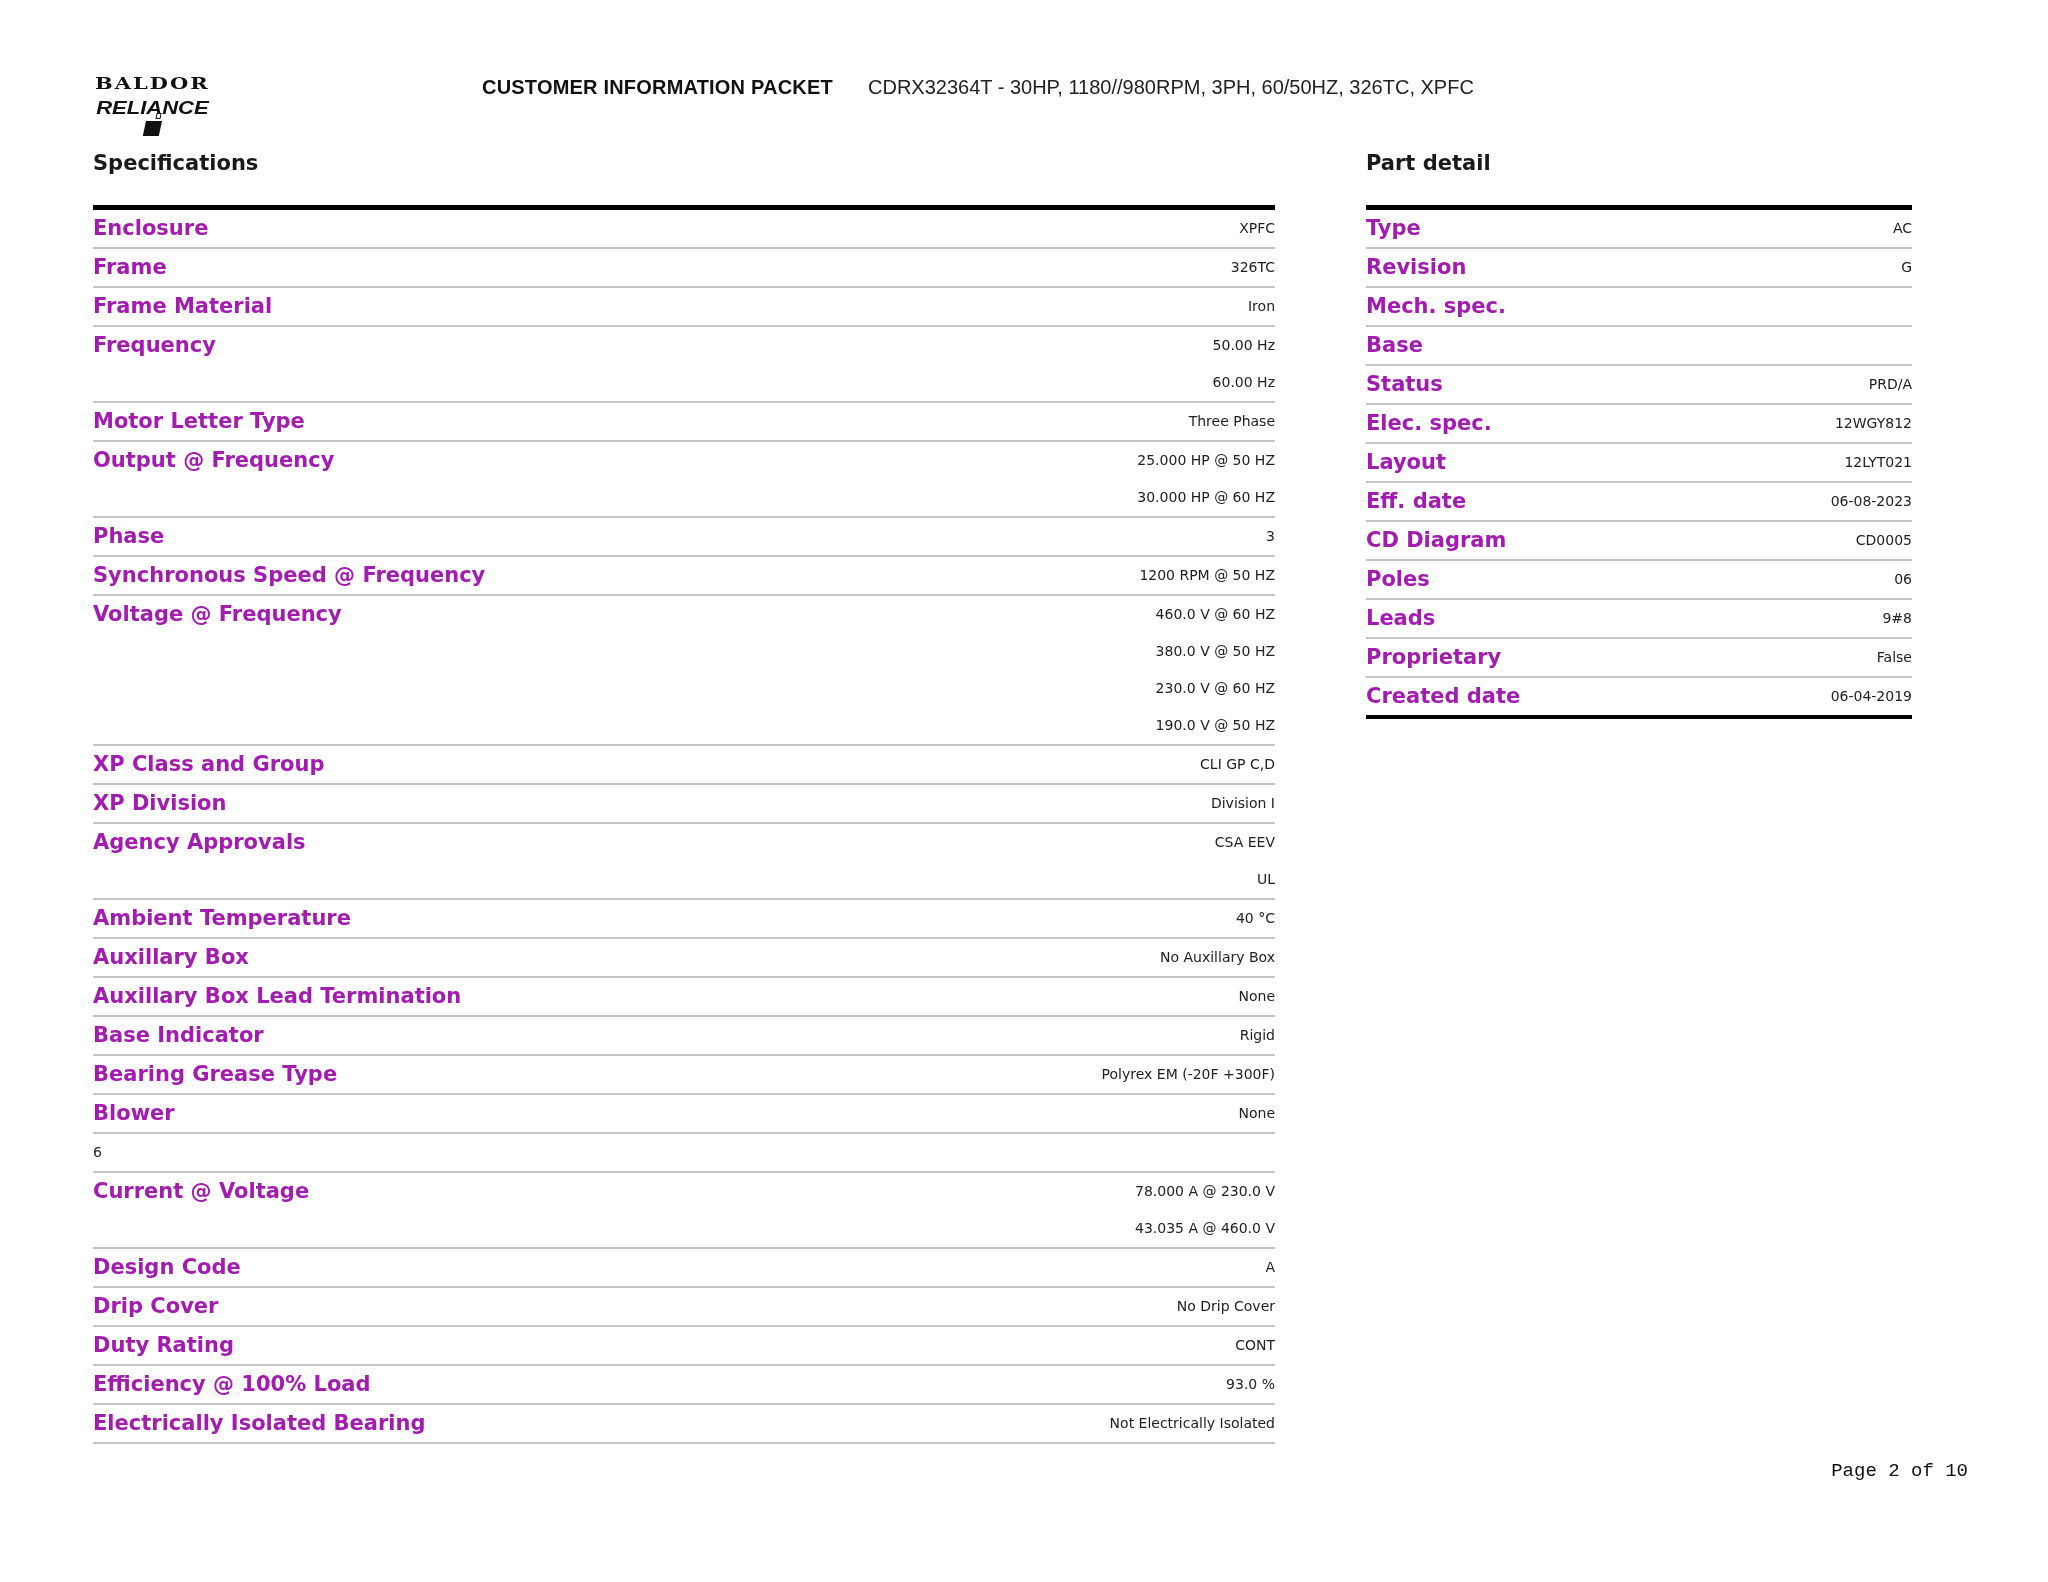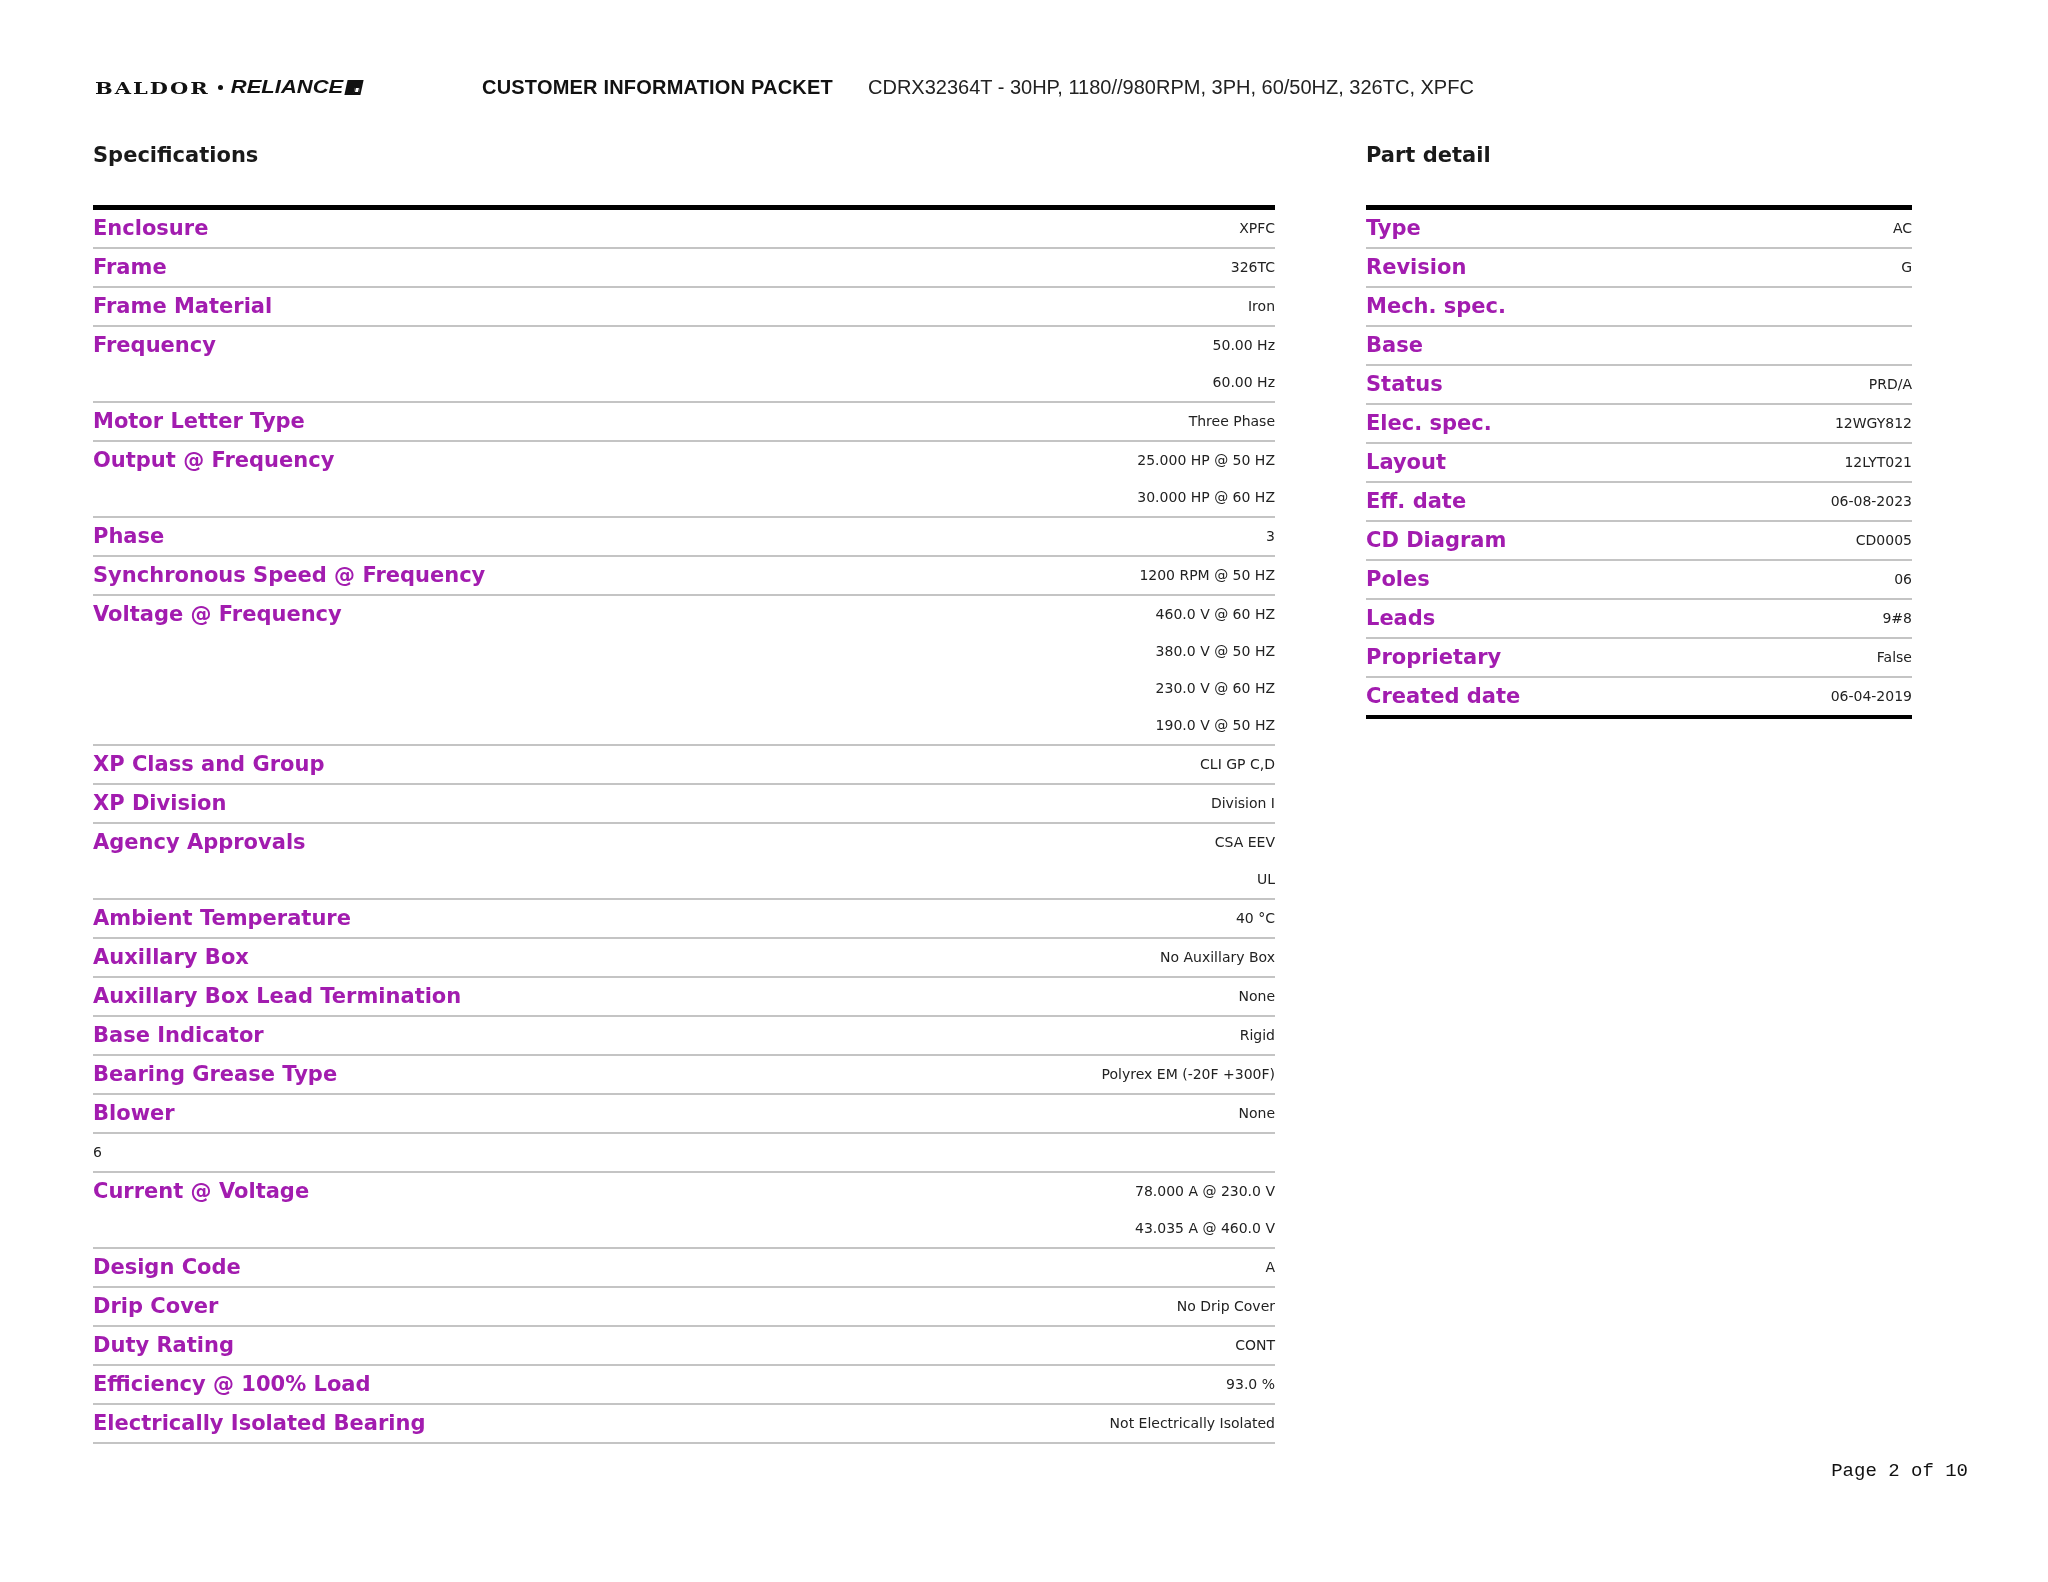--- a/index.html
+++ b/index.html
@@ -1,30 +1,30 @@
 <!DOCTYPE html>
 <html><head>
 <meta charset="utf-8">
 <style>
   html, body { margin:0; padding:0; background:#ffffff; }
   body { width:2048px; height:1582px; position:relative; overflow:hidden;
          font-family:"DejaVu Sans", "Liberation Sans", sans-serif; color:#1a1a1a; }
 
   .header { position:absolute; top:70px; left:95px; height:34px; display:flex; align-items:center; }
-  .logo { display:flex; align-items:center; height:34px; }
+  .logo { display:flex; align-items:center; height:34px;flex-direction:column; }
   .logo-baldor { font-family:"DejaVu Serif", serif; font-weight:bold; font-size:21px; letter-spacing:2px; color:#111; transform:scaleY(0.8); display:inline-block; }
   .logo-dot { display:inline-block; width:5px; height:5px; border-radius:50%; background:#111; margin:0 8px 0 8px; }
   .logo-reliance { font-family:"Liberation Sans", sans-serif; font-weight:bold; font-style:italic; font-size:22px; color:#111; letter-spacing:0px; transform:scaleY(0.85); display:inline-block; }
   .logo-mark { display:inline-block; width:16px; height:15px; margin-left:3px; position:relative; transform:skewX(-12deg); }
   .logo-mark .a { position:absolute; left:0; top:0; width:16px; height:15px; background:#111; }
   .logo-mark .b { position:absolute; right:2px; bottom:2px; width:5px; height:6px; background:#fff; border:1px solid #111; box-sizing:border-box; }
   .packet-title { position:absolute; left:482px; top:74px; font-family:"Liberation Sans", sans-serif; font-weight:bold; font-size:20px; letter-spacing:0.2px; color:#111; line-height:26px; }
   .part-desc { position:absolute; left:868px; top:74px; font-family:"Liberation Sans", sans-serif; font-size:20px; color:#222; line-height:26px; }
 
-  .section-title { position:absolute; top:140px; font-family:"DejaVu Sans", sans-serif; font-weight:bold; font-size:21px; color:#1a1a1a; line-height:30px; }
+  .section-title { position:absolute; top:148px; font-family:"DejaVu Sans", sans-serif; font-weight:bold; font-size:21px; color:#1a1a1a; line-height:30px; }
   .spec-title { left:93px; }
   .part-title { left:1366px; }
 
   .table { position:absolute; top:205px; border-top:5px solid #000; }
   .spec-table { left:93px; width:1182px; }
   .part-table { left:1366px; width:546px; border-bottom:4px solid #000; }
 
   .row { display:flex; justify-content:space-between; border-bottom:2px solid #c4c4c4; }
   .part-table .row:last-child { border-bottom:none; }
   .label { font-weight:bold; font-size:21px; line-height:37px; color:#a21caf; white-space:nowrap;text-align:right; }

